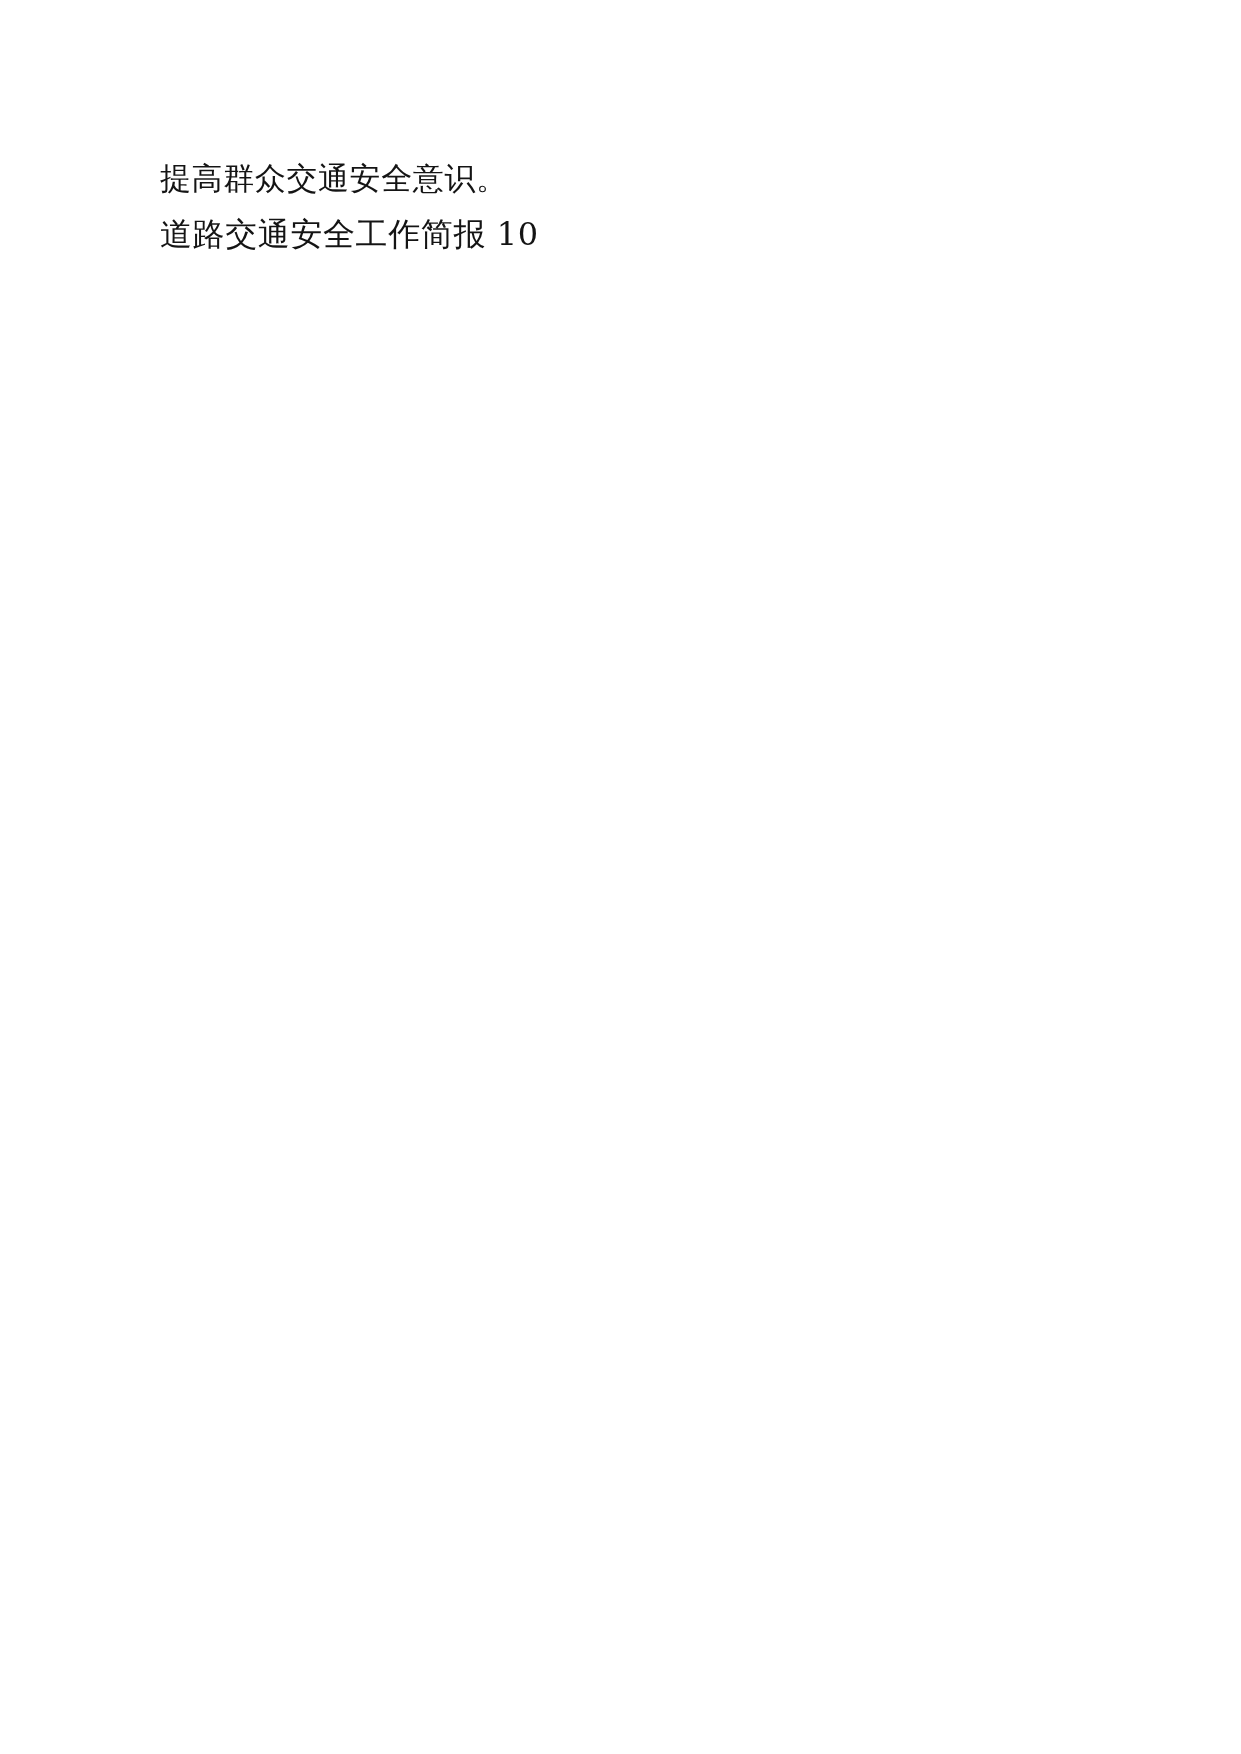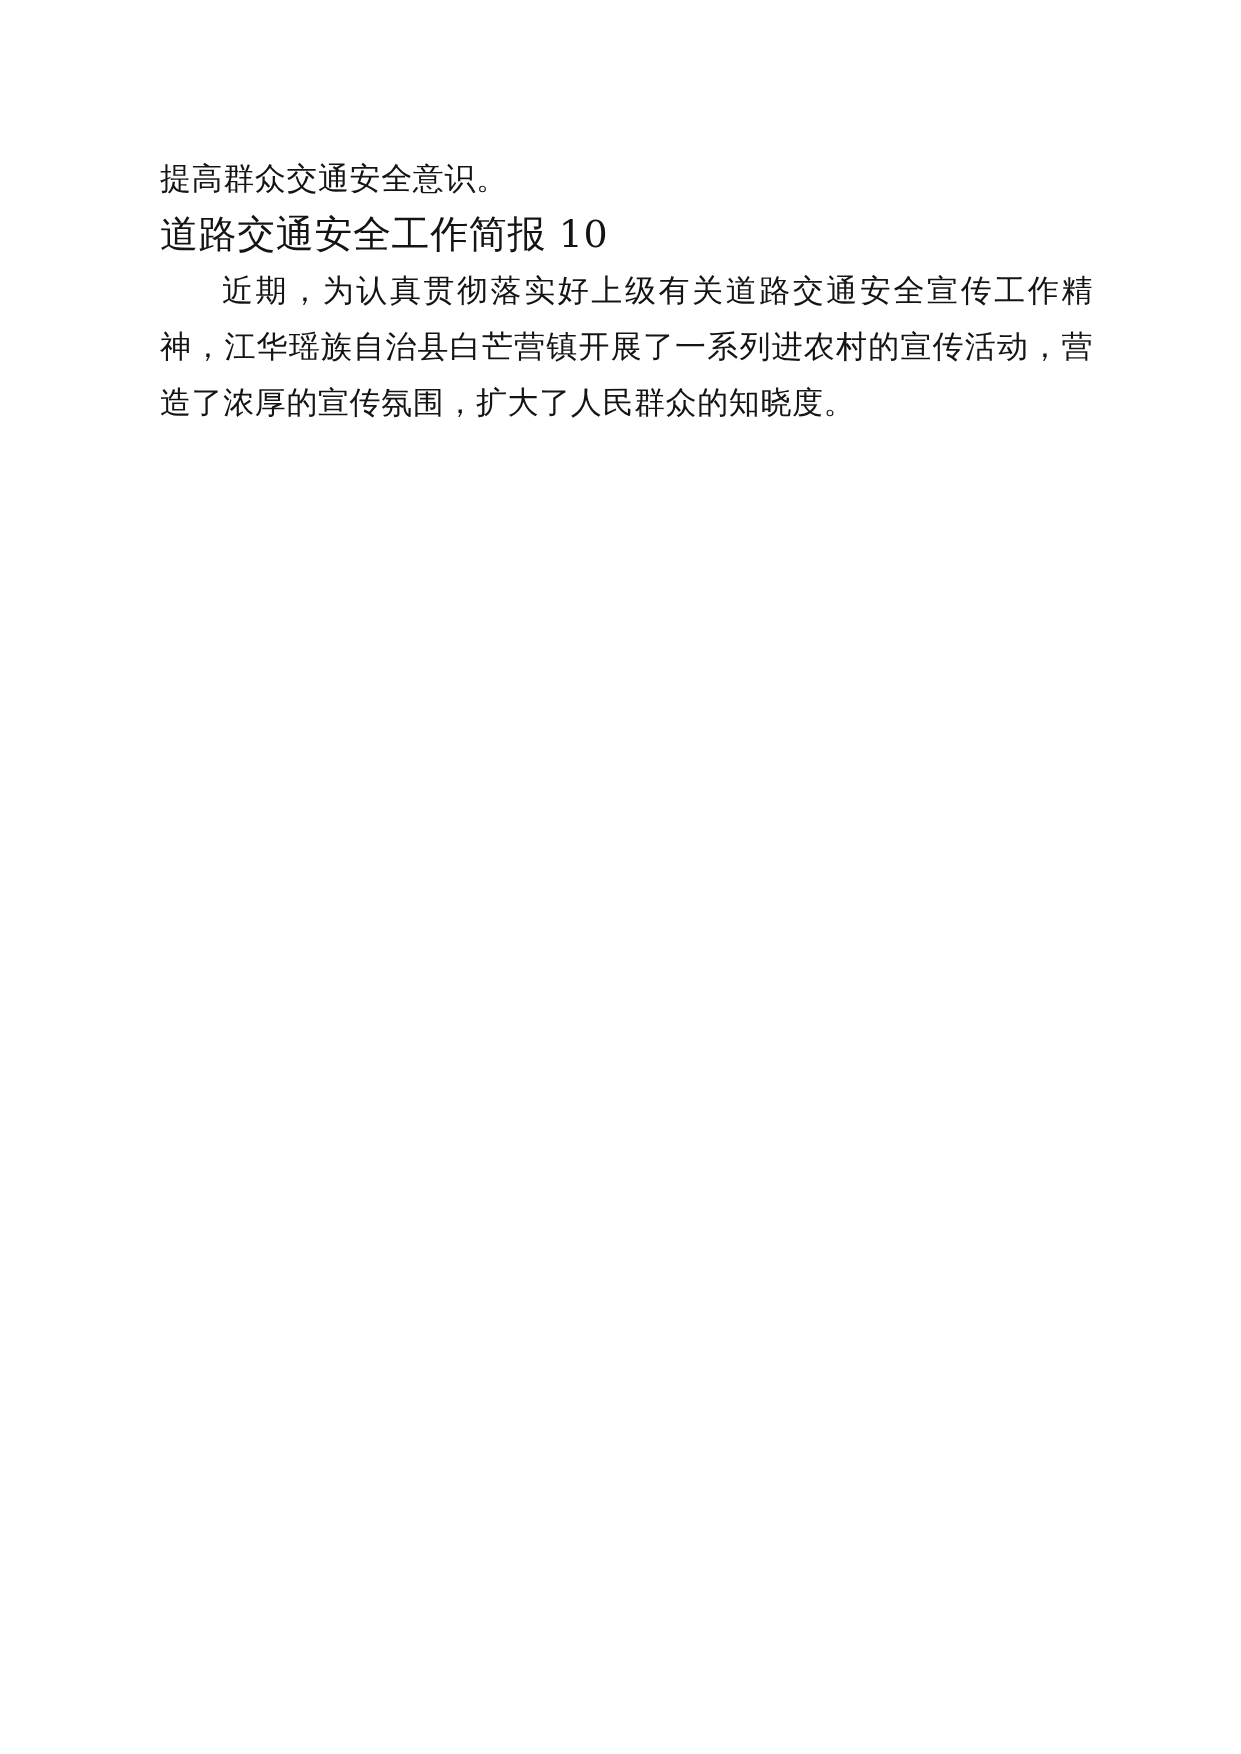--- a/index.html
+++ b/index.html
@@ -33,26 +33,25 @@
   .para {
     margin: 0 0 0 0;
     text-indent: 2em;
   }
   .para.noindent {
     text-indent: 0;
   }
   .heading-line {
     margin: 0;
     text-indent: 0;
-    font-size: 38px;
+    font-size: 32px;
     line-height: 56px;
   }
 </style>
 </head>
 <body>
 
 <div class="page">
   <div class="doc-body">
     <p class="para noindent">提高群众交通安全意识。</p>
     <p class="heading-line">道路交通安全工作简报 10</p>
-    <p class="para">近期，为认真贯彻落实好上级有关道路交通安全宣传工作精神，江华瑶族自治县白芒营镇开展了一系列进农村的宣传活动，营造了浓厚的宣传氛围，扩大了人民群众的知晓度。</p>
   </div>
 </div>
 
 </body></html>

